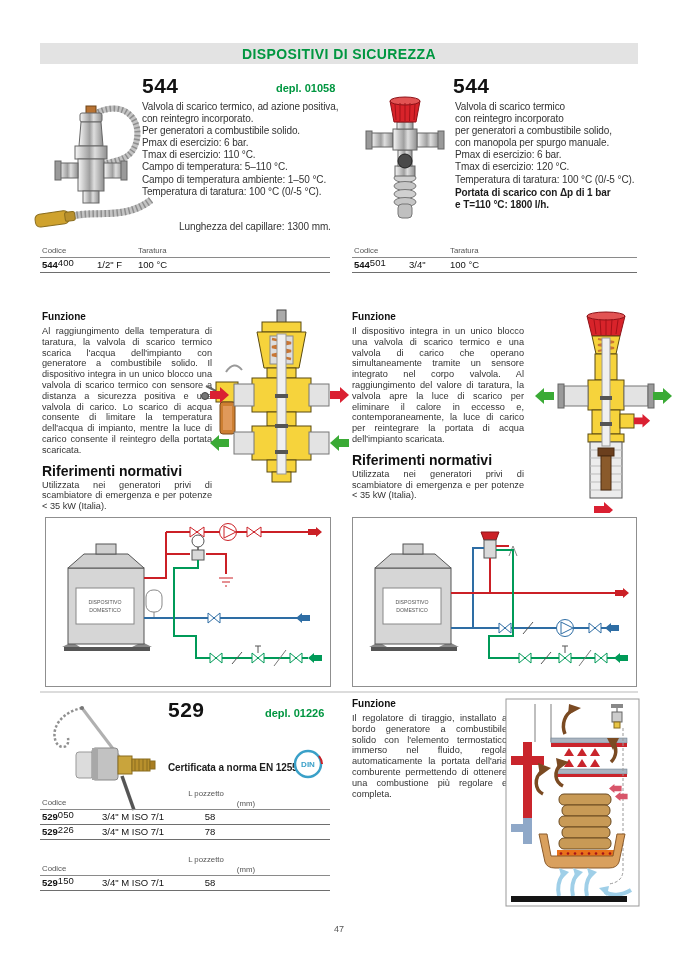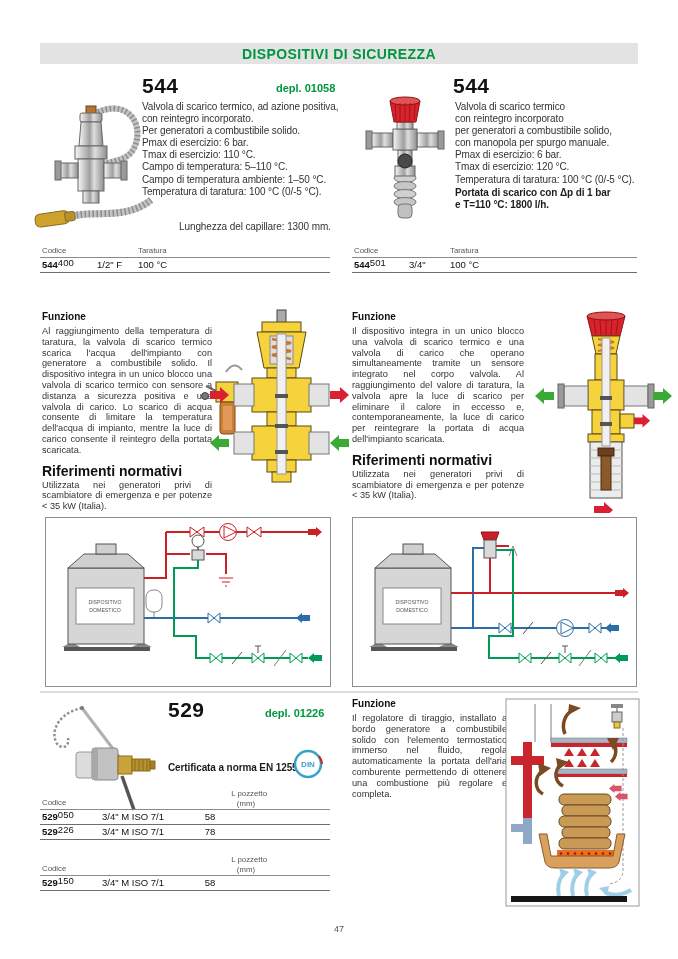--- a/index.html
+++ b/index.html
@@ -16,21 +16,21 @@
   .par{font-size:9.2px;line-height:10.8px;text-align:justify;color:#333}
   .ptitle{font-size:10px;font-weight:bold;color:#101010;margin:0 0 4px 0}
   .rtitle{font-size:14px;font-weight:bold;color:#101010;margin:7px 0 1px 0}
   .ctable{position:absolute;font-size:9.5px}
   .thead{position:relative;height:13px;border-bottom:1px solid #8a8a8a;font-size:7.8px;color:#555}
   .thead2{height:22px}
   .trow{position:relative;height:15px;border-bottom:1px solid #6e6e6e;color:#111}
   .trow span,.thead span{position:absolute;bottom:2px;white-space:nowrap}
   .cc{left:2px}.cs{left:57px}.ct{left:98px}.cs2{left:62px}
   .cl{left:125px;width:90px;text-align:center}
-  .hp{left:137px;width:90px;text-align:right;bottom:11px !important}
+  .hp{left:121px;width:90px;text-align:center;bottom:11px !important}
   .hmm{left:125px;width:90px;text-align:right;bottom:1px !important}
   .schembox{border:1px solid #8f8f8f;background:#fff}
   .divider{background:#dcdcdc}
   .pagenum{font-size:9px;color:#555;text-align:center;width:678px}
 </style>
 </head>
 <body>
 
 <div class="page">
 

